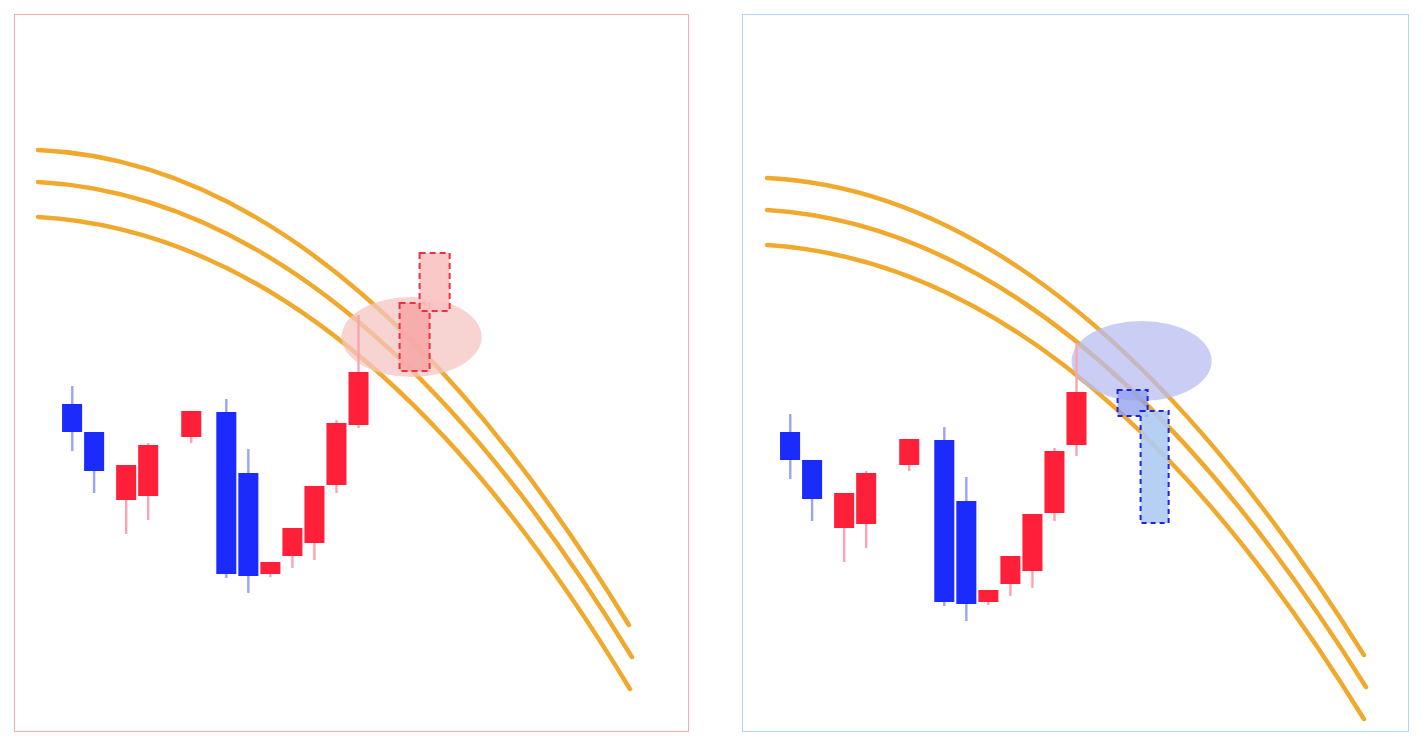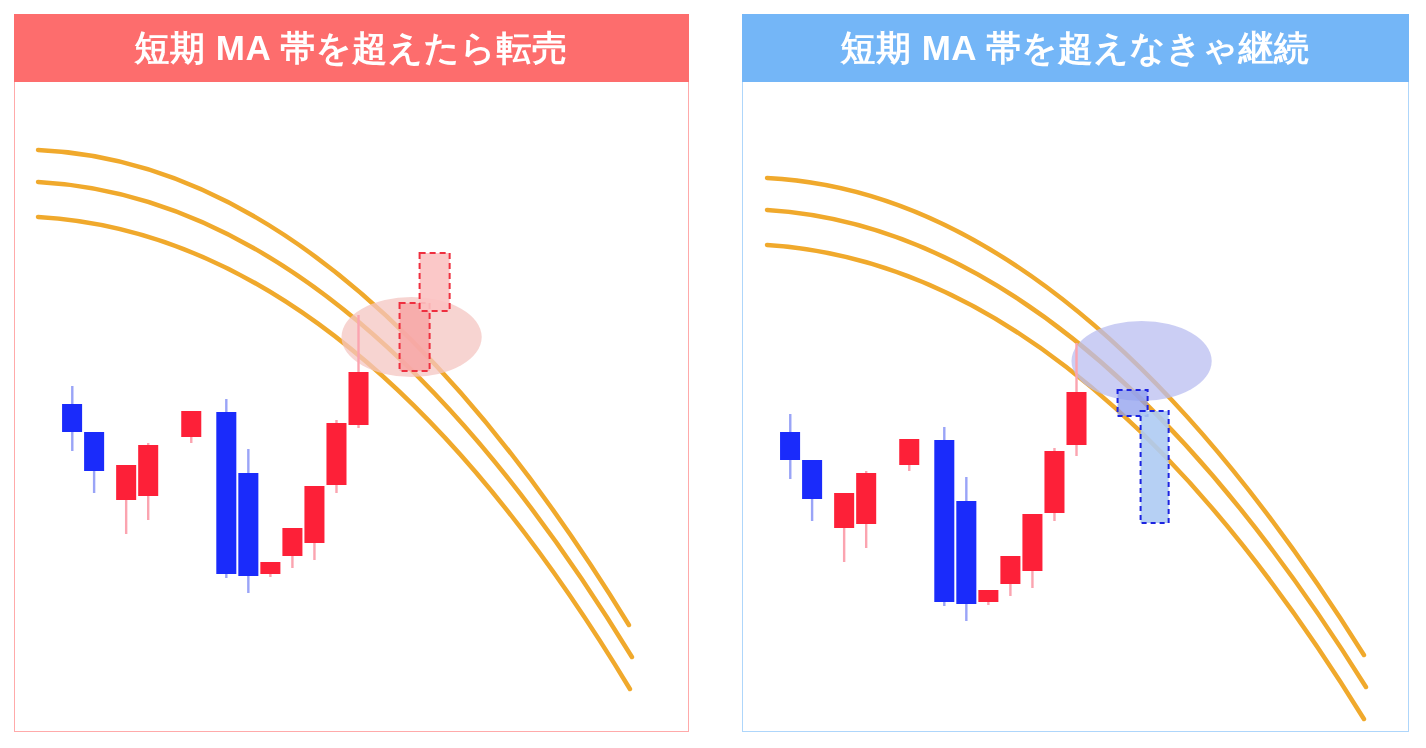--- a/index.html
+++ b/index.html
@@ -26,21 +26,20 @@
 
   .chart{position:absolute;left:0;top:68px;width:100%;height:648px;overflow:hidden;}
   .chart svg{display:block;width:100%;height:100%;}
 </style>
 </head>
 <body>
 
 <div class="stage">
 
   <div class="panel panel-left">
-    <div class="panel-header">短期 MA 帯を超えたら転売</div>
 
     <div class="chart">
       <svg viewBox="0 0 672 648" preserveAspectRatio="none">
 
         <g fill="none" stroke="#f0a92c" stroke-width="4.5" stroke-linecap="round">
           <path d="M 23 67 Q 330 80 613 542"></path>
           <path d="M 23 99 Q 336 116 616 574"></path>
           <path d="M 23 134 Q 340 152 614 606"></path>
         </g>
 
@@ -110,21 +109,20 @@
         </g>
 
         <rect x="384" y="220" width="30" height="68" fill="#f7a6a6" fill-opacity="0.85" stroke="#ee2f3f" stroke-width="2" stroke-dasharray="6 4"></rect>
 
         <rect x="404" y="170" width="30" height="58" fill="#fbc2c2" fill-opacity="0.9" stroke="#ee2f3f" stroke-width="2" stroke-dasharray="6 4"></rect>
       </svg>
     </div>
   </div>
 
   <div class="panel panel-right">
-    <div class="panel-header">短期 MA 帯を超えなきゃ継続</div>
 
     <div class="chart">
       <svg viewBox="0 0 664 648" preserveAspectRatio="none">
 
         <g fill="none" stroke="#f0a92c" stroke-width="4.5" stroke-linecap="round">
           <path d="M 24 95 Q 330 110 620 572"></path>
           <path d="M 24 127 Q 336 146 622 604"></path>
           <path d="M 24 162 Q 340 182 620 636"></path>
         </g>
 

